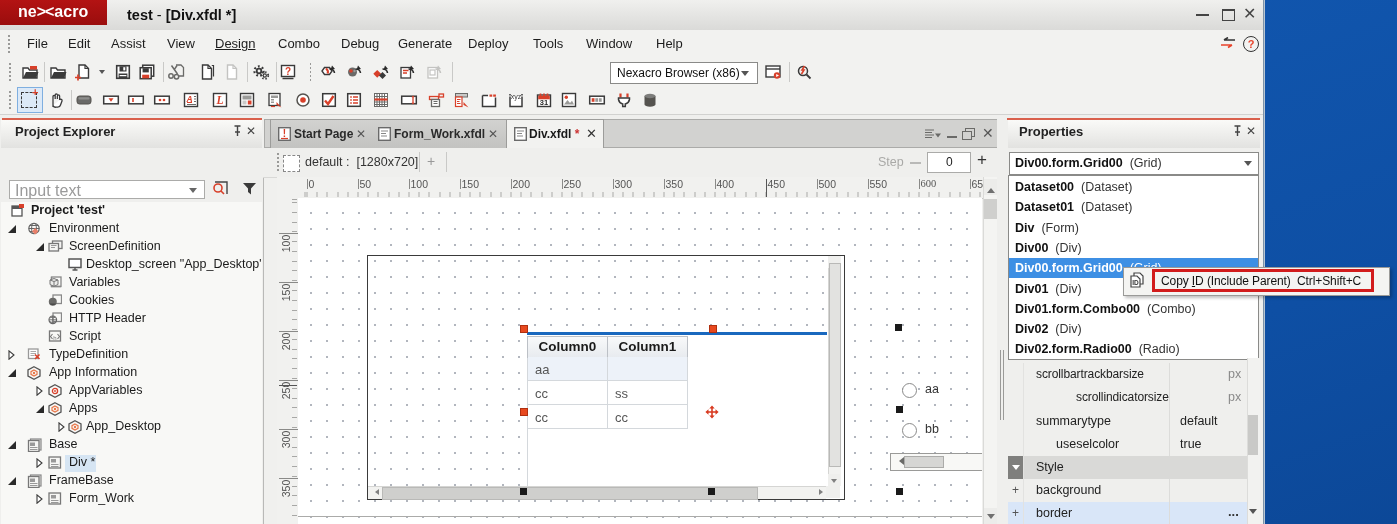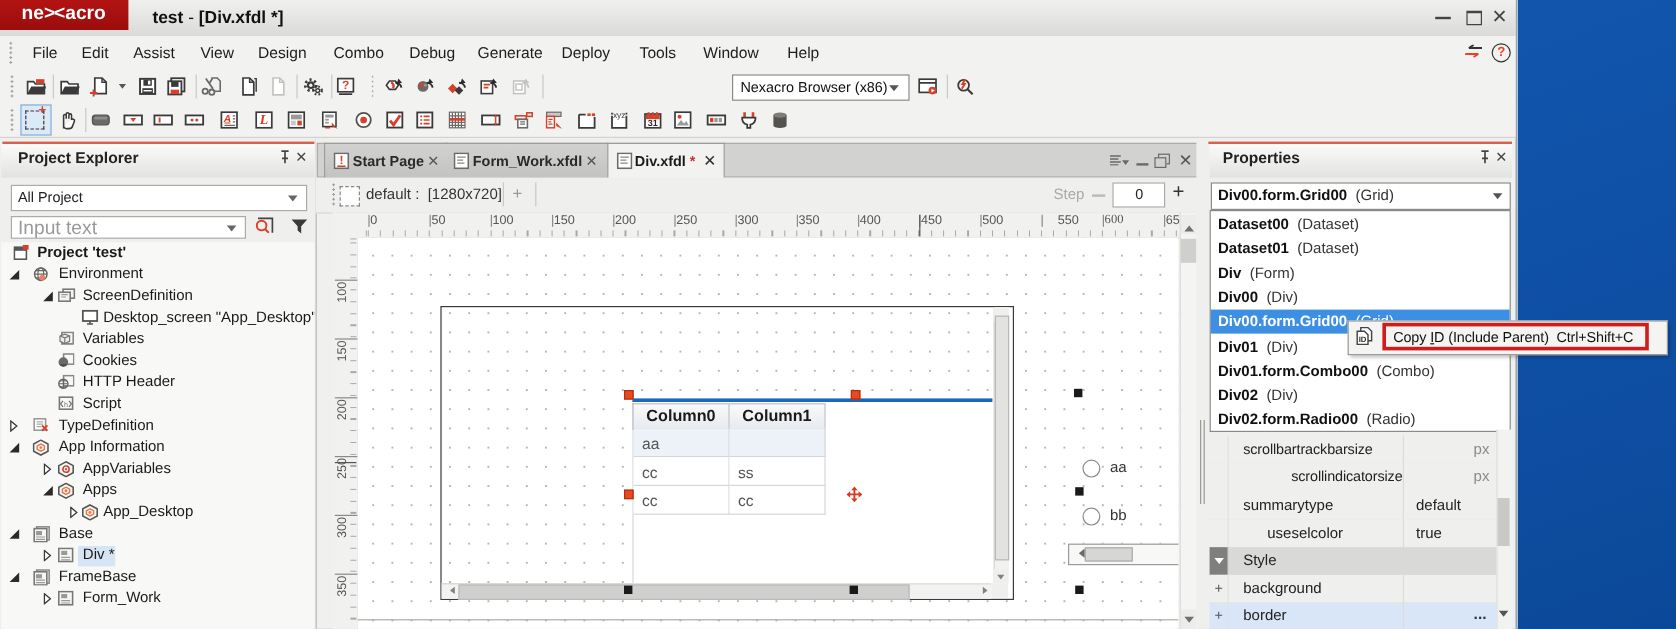--- a/index.html
+++ b/index.html
@@ -27,21 +27,21 @@
   <div class="abs" style="left:1196px;top:14px;width:13px;height:2px;background:#444;"></div>
   <div class="abs" style="left:1222px;top:9px;width:11px;height:9px;border:1px solid #444;border-top:2px solid #444;"></div>
   <div class="tx" style="left:1243px;top:4px;font-size:16px;color:#444;">✕</div>
 
   <div class="abs" style="left:0;top:30px;width:1263px;height:27px;background:#F2F2F0;"></div>
   <div class="grip" style="left:7px;top:34px;height:20px;"></div>
   <div class="mi" style="left:27px;top:30px;">File</div>
   <div class="mi" style="left:68px;top:30px;">Edit</div>
   <div class="mi" style="left:111px;top:30px;">Assist</div>
   <div class="mi" style="left:167px;top:30px;">View</div>
-  <div class="mi" style="left:215px;top:30px;">Design</div>
+  <div class="mi" style="left:215px;top:30px;text-decoration:underline;">Design</div>
   <div class="mi" style="left:278px;top:30px;">Combo</div>
   <div class="mi" style="left:341px;top:30px;">Debug</div>
   <div class="mi" style="left:398px;top:30px;">Generate</div>
   <div class="mi" style="left:468px;top:30px;">Deploy</div>
   <div class="mi" style="left:533px;top:30px;">Tools</div>
   <div class="mi" style="left:586px;top:30px;">Window</div>
   <div class="mi" style="left:656px;top:30px;">Help</div>
 
   <div class="abs" style="left:1220px;top:37px;width:16px;height:12px;">
     <svg width="16" height="12" viewBox="0 0 16 12">
@@ -376,24 +376,20 @@
   <div class="abs" style="left:0;top:115px;width:263px;height:409px;background:#EFEFED;border-right:1px solid #B9B9B7;"></div>
   <div class="abs" style="left:1px;top:120px;width:261px;height:28px;background:linear-gradient(#FAFAF8,#E2E2E0);"></div>
   <div class="tx" style="left:15px;top:124px;font-size:13px;font-weight:bold;color:#222;">Project Explorer</div>
   <div class="abs" style="left:232px;top:125px;">
       <svg width="11" height="12" viewBox="0 0 11 12">
         <path d="M5.5 1 v6 M2.5 1 h6 M3 7 h5 M5.5 7 v4" stroke="#444" stroke-width="1.4" fill="none"></path>
       </svg>
     </div>
   <div class="tx" style="left:246px;top:124px;font-size:12px;color:#444;">✕</div>
 
-  <div class="abs" style="left:9px;top:154px;width:245px;height:20px;background:#fff;border:1px solid #ABABA9;">
-    <div class="tx" style="left:5px;top:2px;font-size:12px;color:#222;">All Project</div>
-    <div class="abs" style="right:7px;top:8px;width:0;height:0;border:4px solid transparent;border-top:5px solid #666;"></div>
-  </div>
 
   <div class="abs" style="left:9px;top:180px;width:194px;height:17px;background:#fff;border:1px solid #ABABA9;">
     <div class="tx" style="left:5px;top:1px;font-size:16px;color:#9a9a9a;">Input text</div>
     <div class="abs" style="right:7px;top:7px;width:0;height:0;border:4px solid transparent;border-top:5px solid #666;"></div>
   </div>
   <div class="abs" style="left:211px;top:180px;width:18px;height:18px;">
     <svg width="18" height="18" viewBox="0 0 18 18">
       <circle cx="7" cy="8" r="4" fill="none" stroke="#D8402A" stroke-width="1.6"></circle>
       <path d="M10 11 l3 3" stroke="#D8402A" stroke-width="1.6"></path>
       <path d="M4 2 h12 v12" fill="none" stroke="#444" stroke-width="1.4"></path>
@@ -659,21 +655,21 @@
   <div class="tx" style="left:614.5px;top:178px;font-size:10.5px;color:#555;">300</div>
   <div class="abs" style="left:663.5px;top:179px;width:1px;height:10px;background:#8a8a88;"></div>
   <div class="tx" style="left:665.5px;top:178px;font-size:10.5px;color:#555;">350</div>
   <div class="abs" style="left:714.5px;top:179px;width:1px;height:10px;background:#8a8a88;"></div>
   <div class="tx" style="left:716.5px;top:178px;font-size:10.5px;color:#555;">400</div>
   <div class="abs" style="left:765.5px;top:179px;width:1px;height:10px;background:#8a8a88;"></div>
   <div class="tx" style="left:767.5px;top:178px;font-size:10.5px;color:#555;">450</div>
   <div class="abs" style="left:816.5px;top:179px;width:1px;height:10px;background:#8a8a88;"></div>
   <div class="tx" style="left:818.5px;top:178px;font-size:10.5px;color:#555;">500</div>
   <div class="abs" style="left:867.5px;top:179px;width:1px;height:10px;background:#8a8a88;"></div>
-  <div class="tx" style="left:869.5px;top:178px;font-size:10.5px;color:#555;padding-left:12px;">550</div>
+  <div class="tx" style="left:869.5px;top:178px;font-size:10.5px;color:#555;">550</div>
   <div class="abs" style="left:918.5px;top:179px;width:1px;height:10px;background:#8a8a88;"></div>
   <div class="tx" style="left:920.5px;top:178px;font-size:10.5px;color:#555;font-family:Liberation Serif, serif;">600</div>
   <div class="abs" style="left:969.5px;top:179px;width:1px;height:10px;background:#8a8a88;"></div>
   <div class="tx" style="left:971.5px;top:178px;font-size:10.5px;color:#555;">650</div>
   <div class="abs" style="left:766px;top:179px;width:1px;height:18px;background:#555;"></div>
   <div class="abs" style="left:277px;top:198px;width:21px;height:326px;background:#F1F1EF;border-right:1px solid #C8C8C6;"></div>
   <div class="abs" style="left:292px;top:198px;width:5px;height:326px;background-image:repeating-linear-gradient(180deg,#A8A8A6 0 1px,transparent 1px 9.78px);background-position:0 4px;width:5px;"></div>
   <div class="abs" style="left:279px;top:233px;width:19px;height:1px;background:#8a8a88;"></div>
   <div class="tx" style="left:276px;top:235px;font-size:10.5px;color:#555;width:20px;height:17px;text-align:center;transform:rotate(-90deg);transform-origin:center;line-height:17px;">100</div>
   <div class="abs" style="left:279px;top:282px;width:19px;height:1px;background:#8a8a88;"></div>

